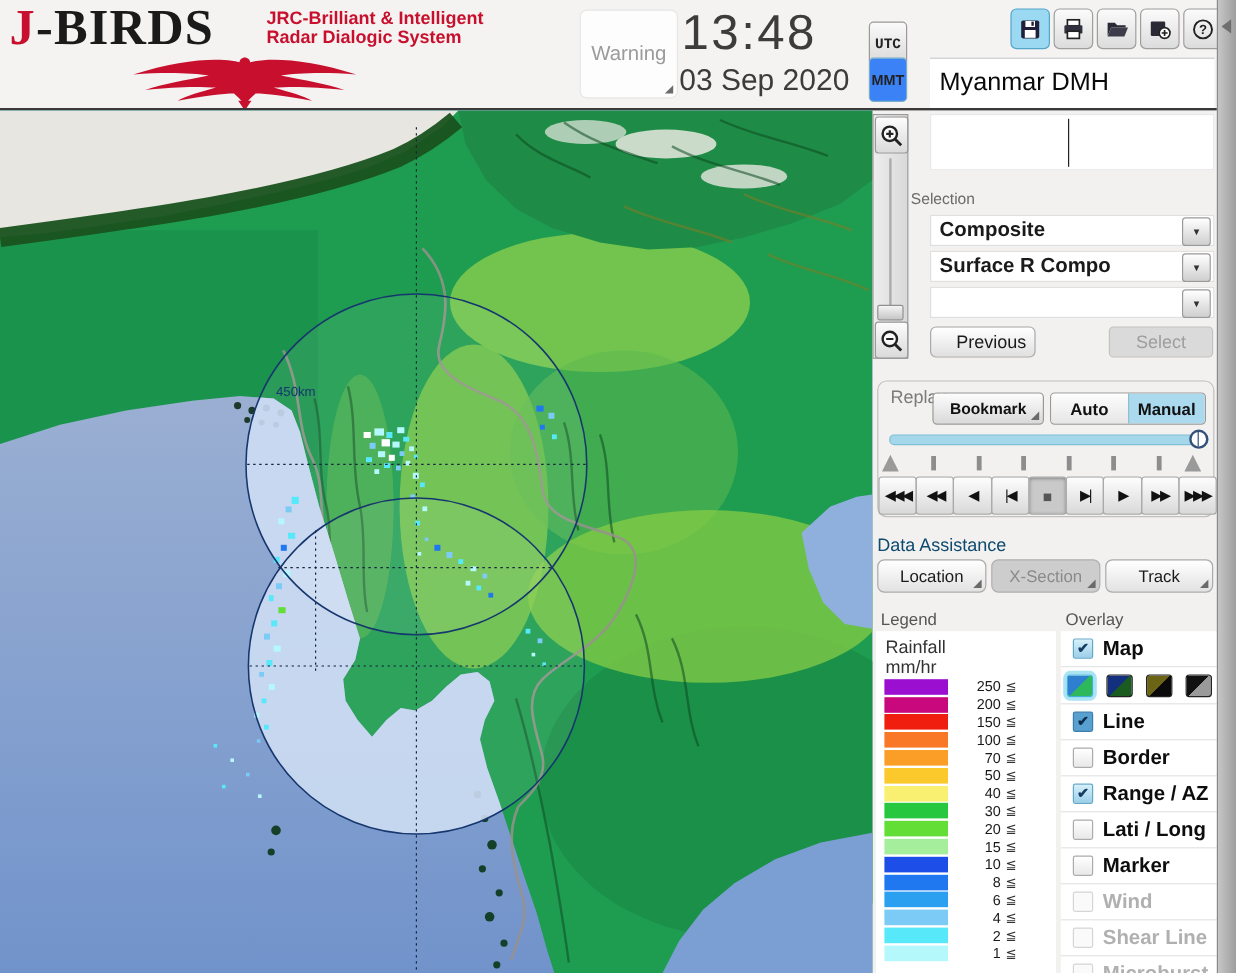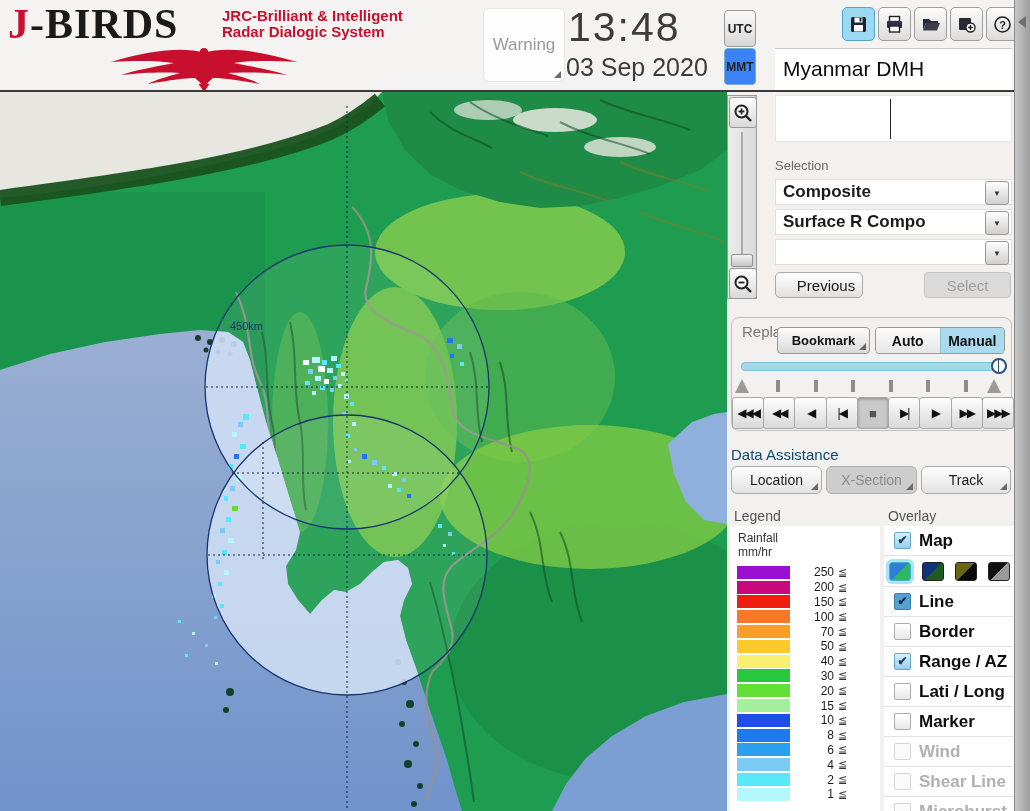--- a/index.html
+++ b/index.html
@@ -48,21 +48,21 @@
   .rthumb{position:absolute;left:249px;top:-5px;width:16px;height:16px;background:#FFF;border:2px solid #33507A;border-radius:50%;box-sizing:border-box;}
   .rthumb::after{content:"";position:absolute;left:5px;top:-1px;width:1px;height:13px;background:#33507A;}
   .tick-tri{position:absolute;top:61px;width:0;height:0;border-left:7px solid transparent;border-right:7px solid transparent;border-bottom:14px solid #9A9A9A;}
   .tick-bar{position:absolute;top:62px;width:4px;height:12px;background:#8D8D8D;}
   .transport{position:absolute;left:0px;top:79px;width:281px;height:32px;display:flex;}
   .tr-btn{flex:1;border:1px solid #A9A9A9;border-radius:3px;margin-right:-1px;background:linear-gradient(#FDFDFD,#D9D9D9);font-size:12px;color:#111;display:flex;align-items:center;justify-content:center;letter-spacing:-2px;overflow:hidden;}
   .tr-btn.pressed{background:#C9C9C9;box-shadow:inset 0 1px 3px rgba(0,0,0,.35);color:#555;letter-spacing:0;font-size:13px;}
   .da-btn{position:absolute;top:466px;height:28px;border:1px solid #AAA;border-radius:6px;background:linear-gradient(#FFF,#E2E2E2);font-size:14px;color:#1A1A1A;display:flex;align-items:center;justify-content:center;box-sizing:border-box;}
   .da-btn.dim{background:#CDCDCD;border-color:#B0B0B0;color:#8A8A8A;}
   .legend-card{position:absolute;left:730px;top:526px;width:150px;height:285px;background:#FFF;}
-  .legend-unit{font-size:12px;color:#333;padding-left:8px;}
+  .legend-unit{font-size:15px;color:#333;padding-left:8px;}
   .legend-rows{position:absolute;left:0;top:39px;width:150px;}
   .legend-row{height:14.8px;display:flex;align-items:center;}
   .legend-swatch{width:53px;height:13px;margin-left:7px;}
   .legend-val{width:40px;text-align:right;font-size:12px;color:#1A1A1A;margin-left:4px;}
   .legend-lte{font-size:11px;color:#333;margin-left:4px;}
   .overlay-card{position:absolute;left:884px;top:526px;width:130px;height:285px;background:#FFF;}
   .ov-row{height:29px;display:flex;align-items:center;border-bottom:1px solid #E4E4E4;}
   .ov-box{width:17px;height:17px;margin:0 8px 0 10px;border:1px solid #ABABAB;border-radius:2px;background:linear-gradient(#FFF,#E8E8E8);box-sizing:border-box;font-size:12px;line-height:14px;text-align:center;color:#143C64;font-weight:bold;}
   .ov-box.checked{background:linear-gradient(#D6F0FA,#9CCFE8);border-color:#64A8C8;}
   .ov-box.checked2{background:#58A0D0;border-color:#3E7EAC;color:#0E2C4E;}
@@ -92,21 +92,21 @@
         <path fill="#C8102E" d="M194,14 C158,2 92,6 8,32 C66,28 108,30 134,34 C94,42 58,48 28,58 C78,52 118,52 146,54 C118,62 96,68 82,76 C128,68 158,64 176,64 L185,72 C189,77 192,80 194,85 C196,80 199,77 203,72 L212,64 C230,64 260,68 306,76 C292,68 270,62 242,54 C270,52 310,52 360,58 C330,48 294,42 254,34 C280,30 322,28 380,32 C296,6 230,2 194,14 Z"></path>
         <path fill="#C8102E" d="M194,4 C199,4 203,8 203,13 C203,18 199,22 194,24 C189,22 185,18 185,13 C185,8 189,4 194,4 Z"></path>
         <path fill="#C8102E" d="M183,76 L194,92 L205,76 Z"></path>
       </svg>
     </div>
 
     <div class="warning-btn corner">Warning</div>
     <div class="clock-time">13:48</div>
     <div class="clock-date">03 Sep 2020</div>
     <div id="tz-buttons">
-        <div class="tz-btn" style="top: 10px;">UTC</div>
+        <div class="tz-btn" style="top: 18px; font-family: Liberation Mono, monospace;">UTC</div>
         <div class="tz-btn sel" style="top: 48px;">MMT</div>
       </div>
     <div class="toolbar" id="toolbar">
         <div class="tool-btn active">
           <svg width="19" height="19" viewBox="0 0 19 19">
             <rect x="2" y="2" width="15" height="15" rx="1.5" fill="#20203A"></rect>
             <rect x="5.5" y="2.5" width="8" height="5" fill="#FFF"></rect>
             <rect x="10.5" y="3" width="2" height="3.5" fill="#20203A"></rect>
             <rect x="5" y="10" width="9" height="6.5" fill="#FFF"></rect>
           </svg>
@@ -332,21 +332,21 @@
         <line x1="13" y1="13" x2="18" y2="18" stroke="#222" stroke-width="2.4"></line>
         <line x1="5.5" y1="8.5" x2="11.5" y2="8.5" stroke="#222" stroke-width="1.8"></line>
       </svg>
     </div>
   </div>
 
   <div class="cursor-box">
     <div class="cursor-line"></div>
   </div>
 
-  <div class="sec-label" style="left:775px;top:158px;">Selection</div>
+  <div class="sec-label" style="left:759px;top:158px;">Selection</div>
   <div id="dropdowns">
       <div class="dd-row" style="top: 179px;">
         <div class="dd-val">Composite</div>
         <div class="dd-btn">▼</div>
       </div>
       <div class="dd-row" style="top: 209px;">
         <div class="dd-val">Surface R Compo</div>
         <div class="dd-btn">▼</div>
       </div>
       <div class="dd-row" style="top: 239px;">

